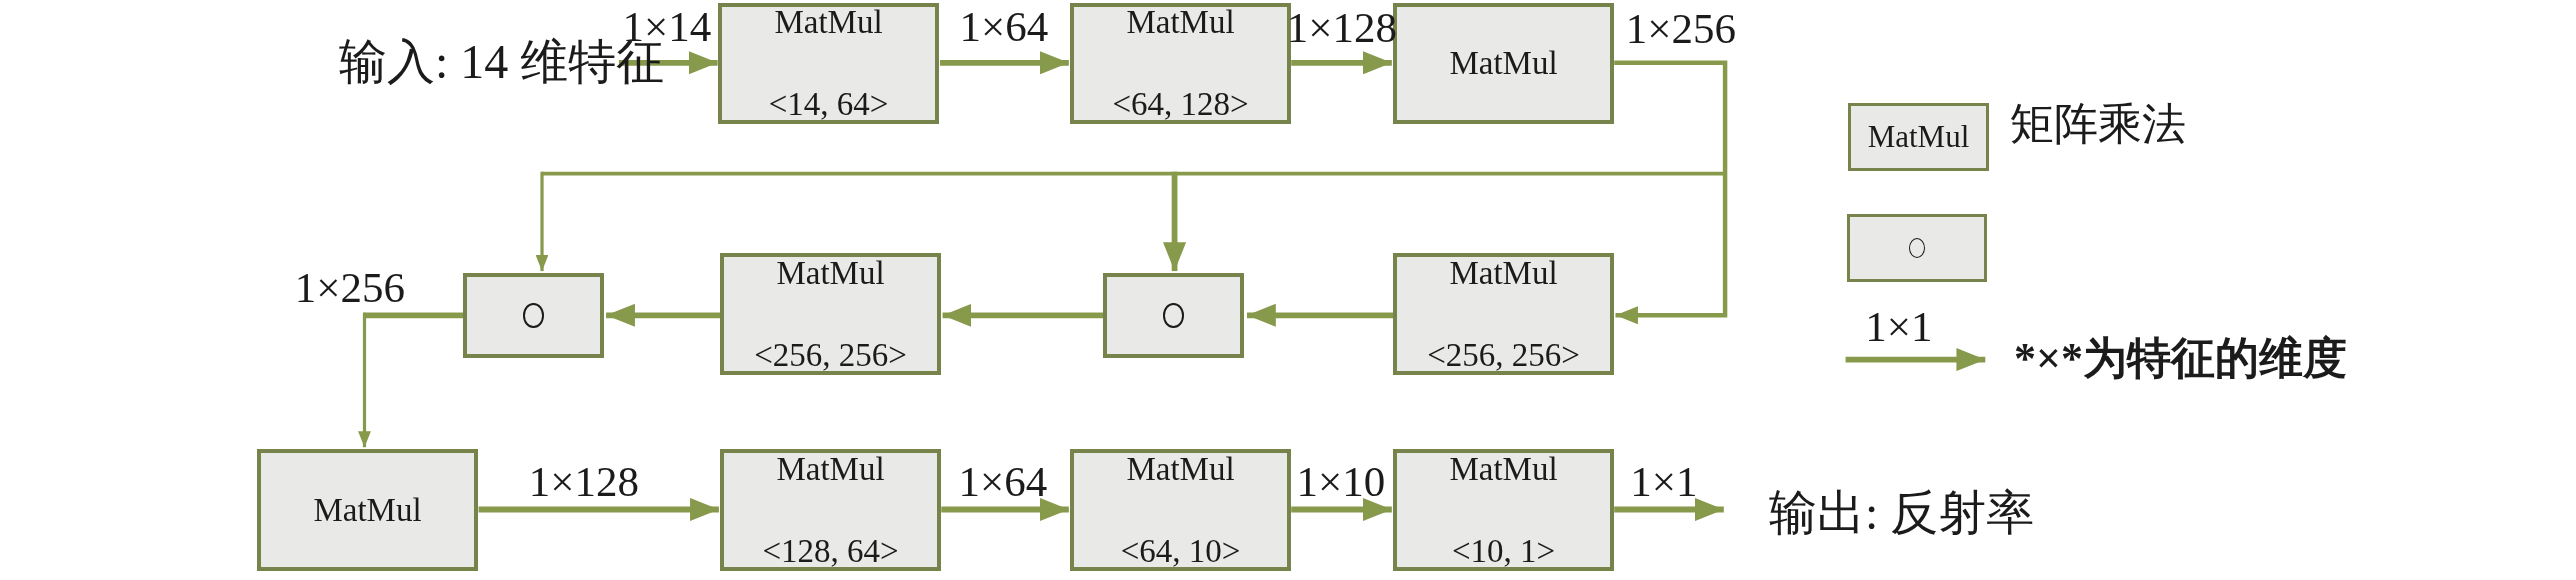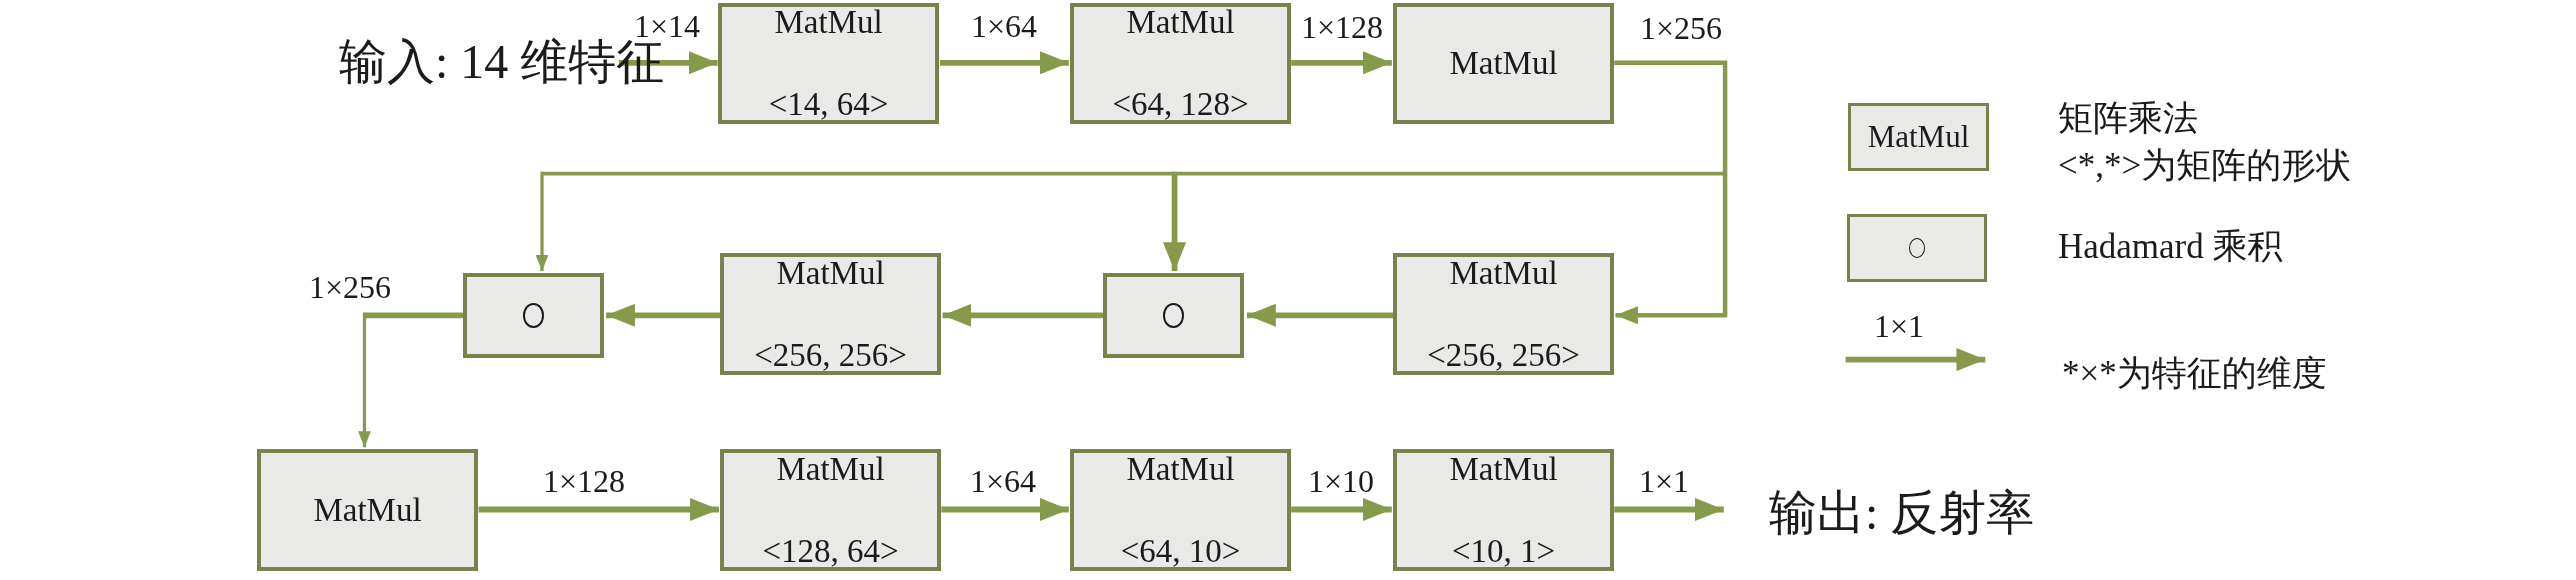--- a/index.html
+++ b/index.html
@@ -53,35 +53,34 @@
   .ellipse {
     width: 16.7px;
     height: 20.5px;
     border: 2.6px solid #1b1b1b;
     border-radius: 50%;
   }
   .ellipse.small { width: 14px; height: 18px; border-width: 1.9px; }
   .elabel {
     position: absolute;
     transform: translate(-50%, -50%);
-    font-size: 32px;
+    font-size: 43px;
     white-space: nowrap;
   }
   .tlabel {
     position: absolute;
     transform: translateY(-50%);
     font-size: 48px;
     white-space: nowrap;
   }
   .legend-text {
     position: absolute;
-    font-size: 35px;
+    font-size: 44px;
     line-height: 1.35;
     white-space: nowrap;
-    margin-left: 48px;
   }
   .legend-text.vcenter { transform: translateY(-50%); }
 </style>
 </head>
 <body>
 
 <div class="stage">
 
   <svg class="wires" viewBox="0 0 4016 905" xmlns="http://www.w3.org/2000/svg">
     <defs>
@@ -164,25 +163,23 @@
   <span class="elabel" style="left:584px; top:481px;">1×128</span>
   <span class="elabel" style="left:1003px; top:481px;">1×64</span>
   <span class="elabel" style="left:1341px; top:481px;">1×10</span>
   <span class="elabel" style="left:1664px; top:481px;">1×1</span>
 
   <div class="mbox small" style="left:1848px; top:103px; width:141px; height:68px;">
     <span>MatMul</span>
   </div>
   <div class="legend-text" style="left:2010px; top:95px;">
     <div>矩阵乘法</div>
-    <div>&lt;*,*&gt;为矩阵的形状</div>
   </div>
 
   <div class="hbox" style="left:1847px; top:214px; width:140px; height:68px; border-width:3.8px;">
     <span class="ellipse small" title="○"></span>
   </div>
-  <div class="legend-text vcenter" style="left:2010px; top:247px;">Hadamard 乘积</div>
 
   <span class="elabel" style="left:1899px; top:326px;">1×1</span>
-  <div class="legend-text vcenter" style="left:2014px; top:374px;">*×*为特征的维度</div>
+  <div class="legend-text vcenter" style="left:2014px; top:359px;font-weight:bold;">*×*为特征的维度</div>
 
 </div>
 
 
 </body></html>

